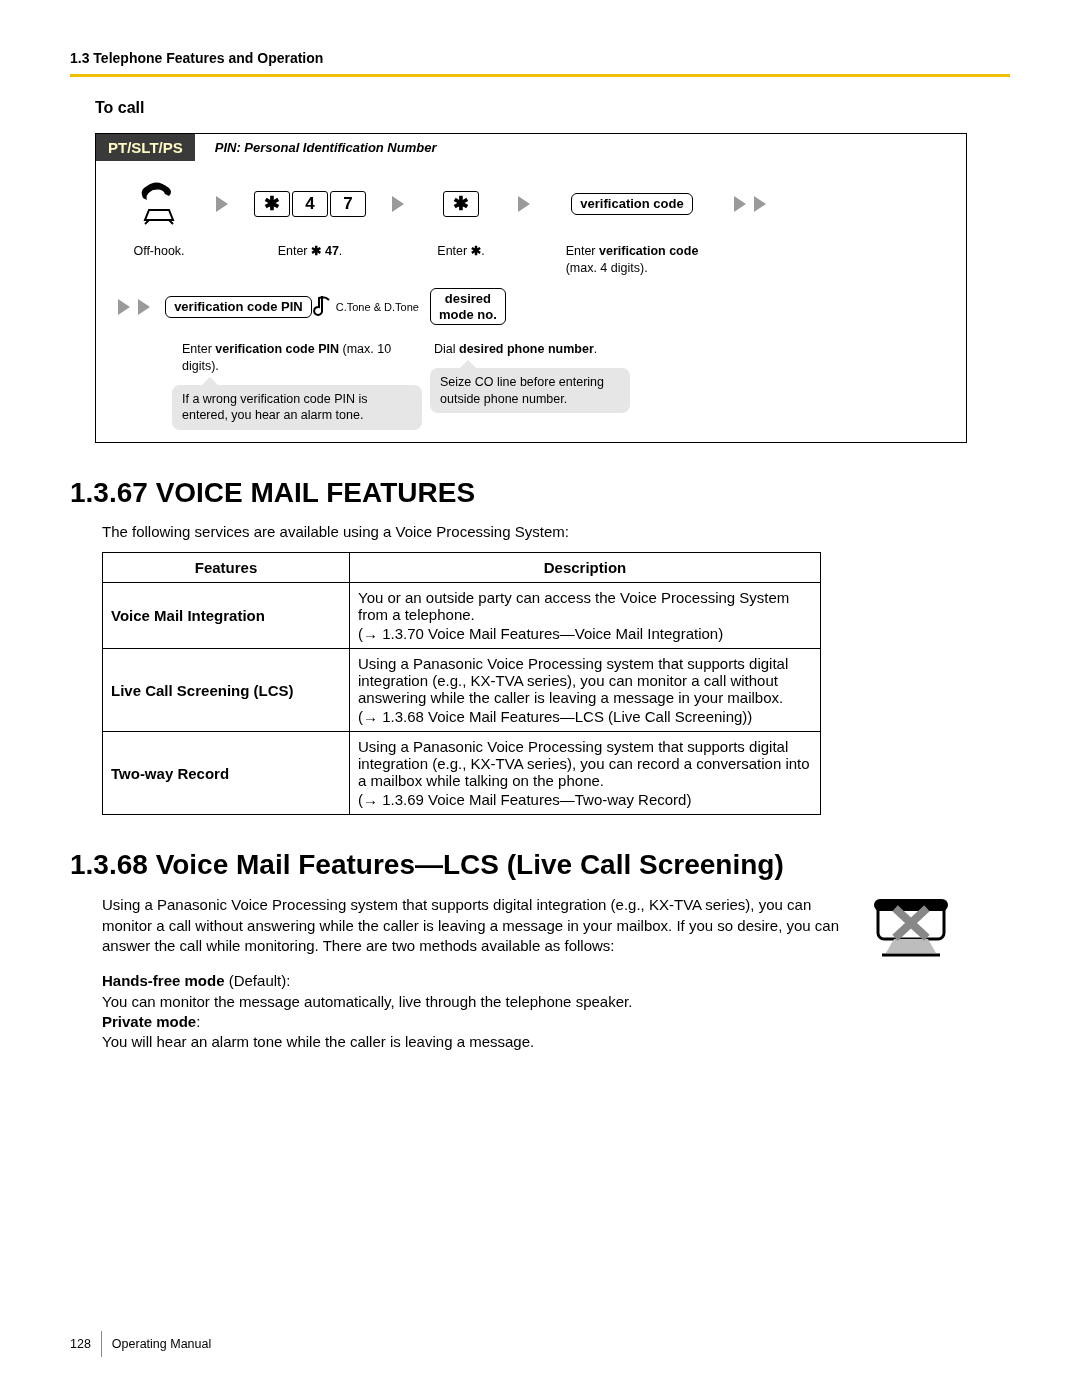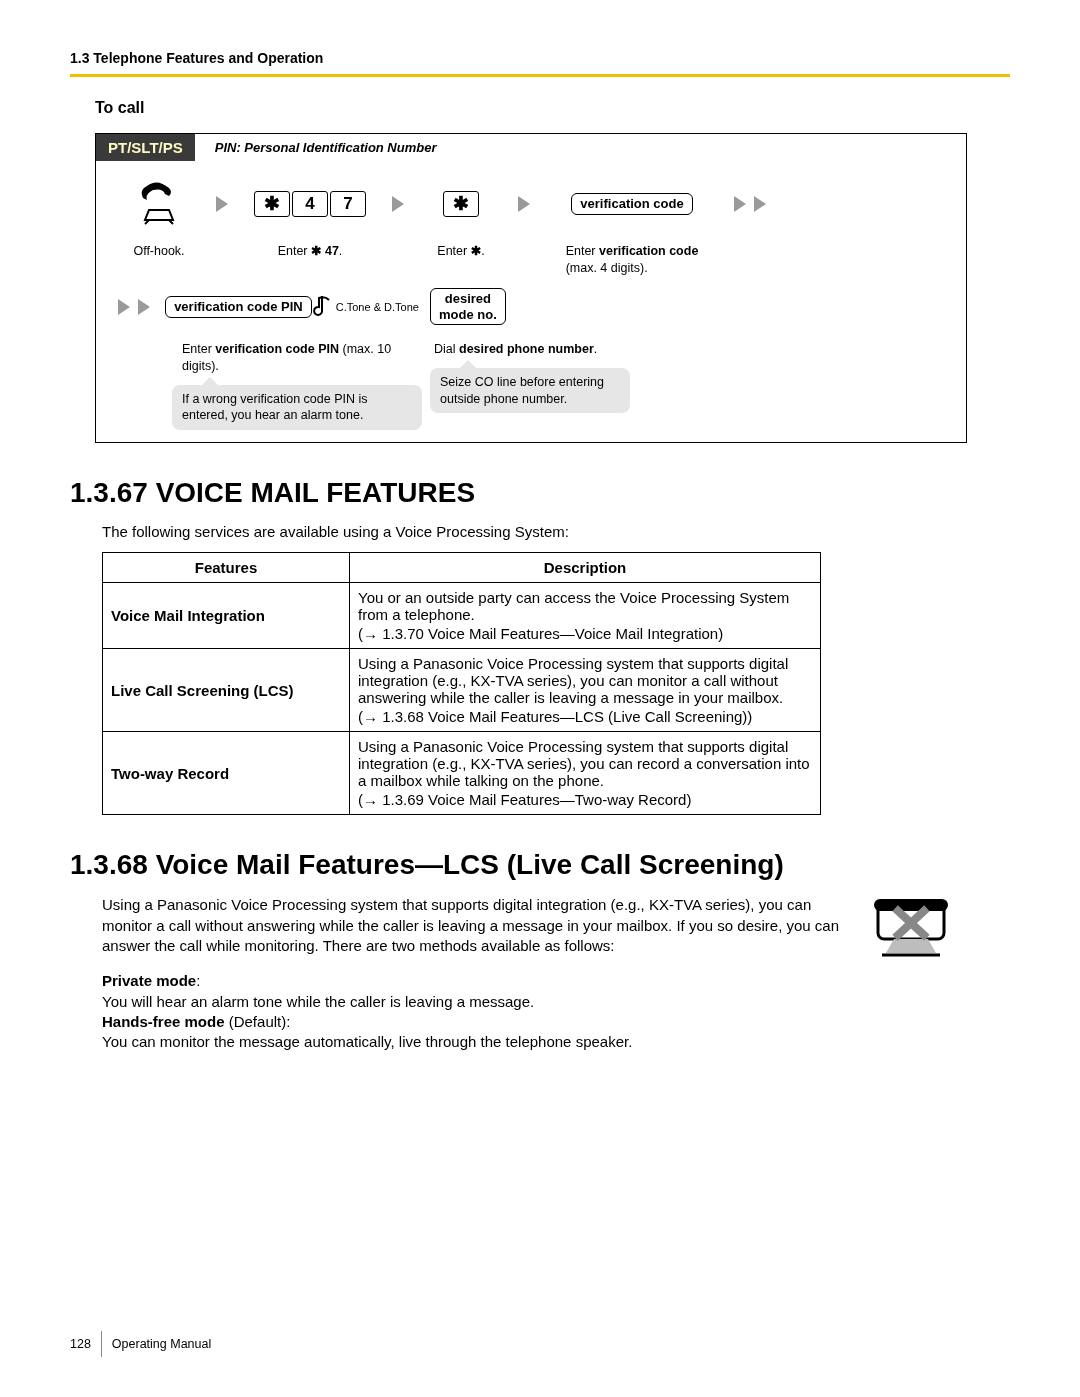--- a/index.html
+++ b/index.html
@@ -353,26 +353,26 @@
       <path d="M10 60 h58" stroke="#000" stroke-width="3"></path>
       <g stroke="#888" stroke-width="8" stroke-linecap="square">
         <line x1="26" y1="16" x2="52" y2="40"></line>
         <line x1="52" y1="16" x2="26" y2="40"></line>
       </g>
     </svg>
   </div>
 
   <div class="lcs-modes">
     <div>
+      <b>Hands-free mode</b><span> (Default):</span><br>
+      <span>You can monitor the message automatically, live through the telephone speaker.</span>
+    </div>
+    <div>
       <b>Private mode</b><span>:</span><br>
       <span>You will hear an alarm tone while the caller is leaving a message.</span>
-    </div>
-    <div>
-      <b>Hands-free mode</b><span> (Default):</span><br>
-      <span>You can monitor the message automatically, live through the telephone speaker.</span>
     </div>
   </div>
 
   <div class="footer">
     <span class="pnum">128</span>
     <span class="divider"></span>
     <span>Operating Manual</span>
   </div>
 
 </div>

